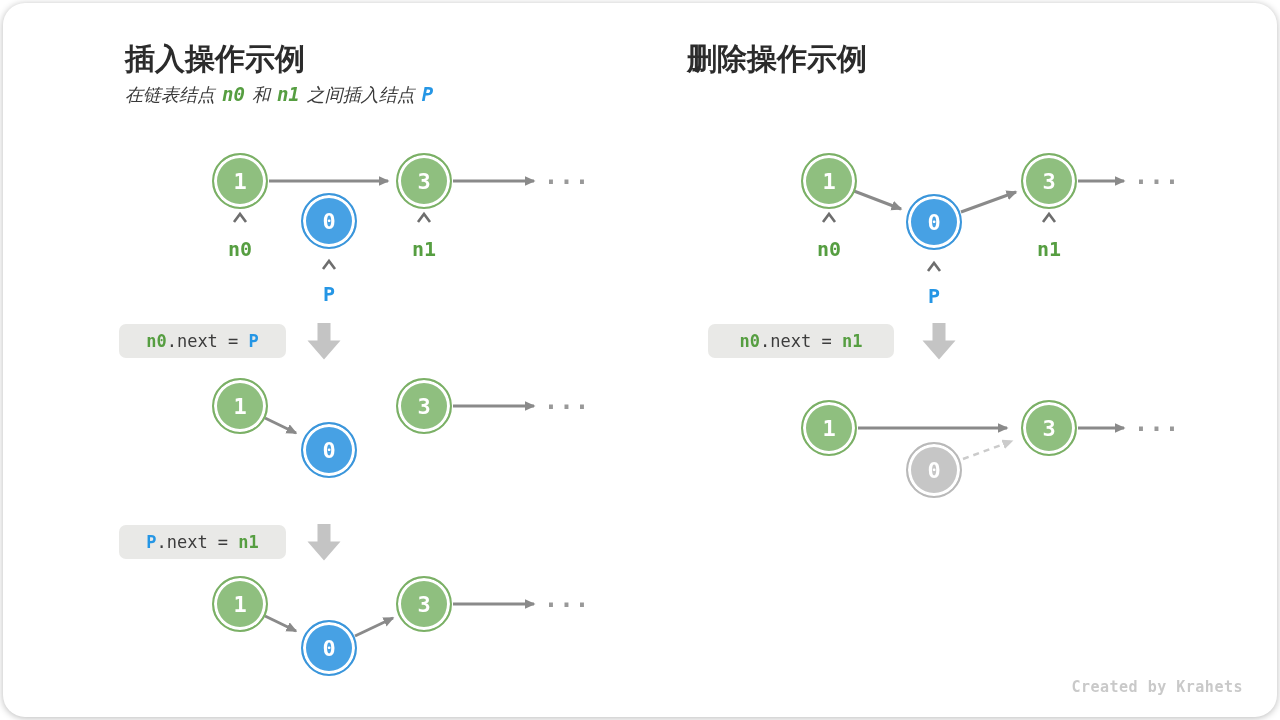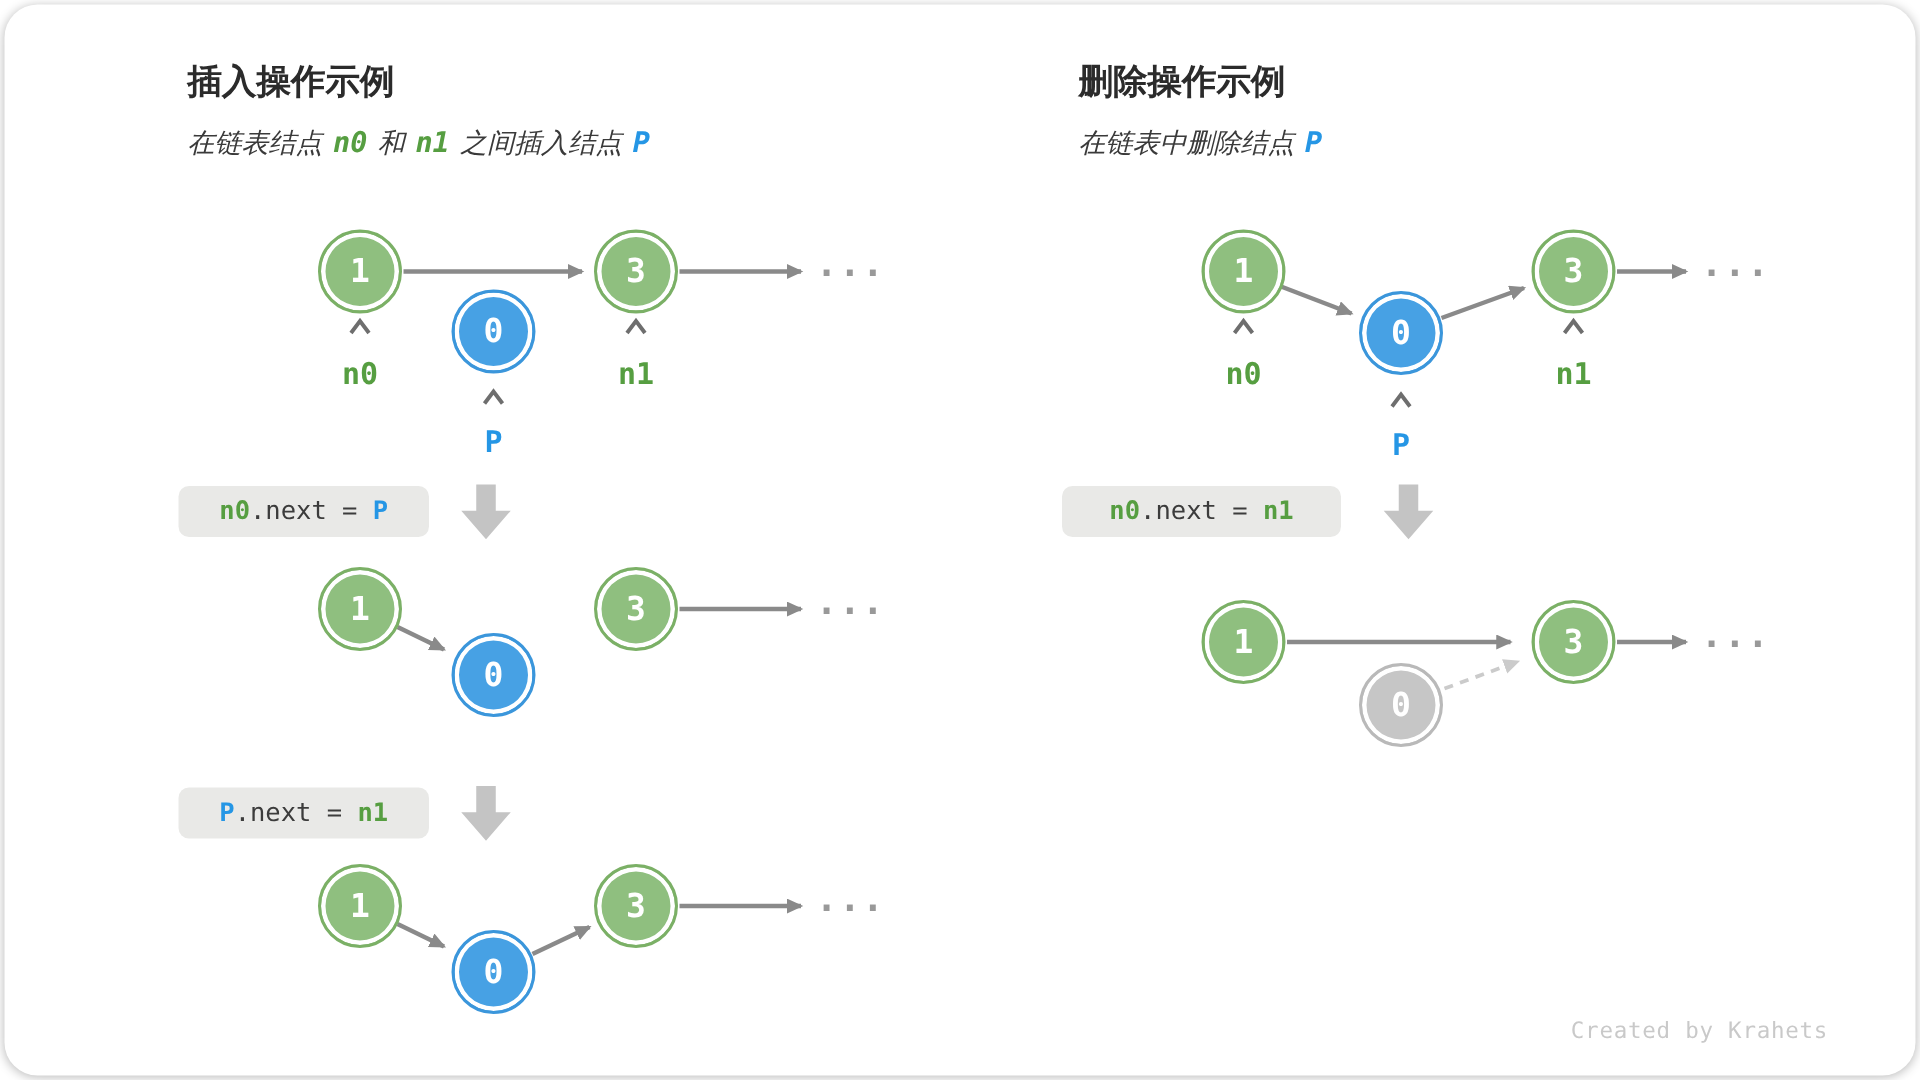--- a/index.html
+++ b/index.html
@@ -35,43 +35,43 @@
     display:flex; align-items:center; justify-content:center;
     font-family:"DejaVu Sans Mono",monospace; font-size:17px;
     color:var(--text-dark,#3C3C3C); white-space:pre;
   }
   .code-box .tok-green{color:var(--label-green,#569E41);font-weight:bold;}
   .code-box .tok-blue {color:var(--label-blue,#2596E5); font-weight:bold;}
 
   
   .panel-title{
     position:absolute; font-family:"Liberation Sans","DejaVu Sans",sans-serif;
-    font-weight:700; font-size:23px; color:#2b2b2b; white-space:pre;
+    font-weight:700; font-size:30px; color:#2b2b2b; white-space:pre;
   }
   .panel-subtitle{
     position:absolute; font-family:"Liberation Sans","DejaVu Sans",sans-serif;
     font-size:18px; color:#3a3a3a; white-space:pre;font-style:italic;
   }
   .panel-subtitle .tok-green,.panel-subtitle .tok-blue{
     font-family:"DejaVu Sans Mono",monospace; font-weight:bold; font-size:19px; padding:0 2px;
   }
   .panel-subtitle .tok-green{color:var(--label-green,#569E41);}
   .panel-subtitle .tok-blue{color:var(--label-blue,#2596E5);}
 
   
   .dots{
     position:absolute; width:60px; text-align:center;
     font-family:"DejaVu Sans Mono",monospace; font-weight:bold; font-size:24px;
     color:#999; letter-spacing:1px; line-height:28px; height:28px;
   }
 
   .footer{
-    position:absolute; left:1020px; top:675px; width:220px; text-align:center;
+    position:absolute; left:1020px; top:675px; width:220px; text-align:right;
     font-family:"DejaVu Sans Mono",monospace; font-size:15px;
-    color:var(--footer-text,#C9C9C9); letter-spacing:.5px; white-space:pre;
+    color:var(--footer-text,#C9C9C9); letter-spacing:.5px; white-space:pre;font-weight:bold;
   }
 </style>
 </head>
 <body>
 
 <div class="card">
 
   <svg class="overlay" viewBox="0 0 1274 714">
     <defs>
       <marker id="ah" markerUnits="userSpaceOnUse" markerWidth="13" markerHeight="11" refX="9.5" refY="5" orient="auto">
@@ -148,22 +148,21 @@
       <span>1</span>
     </div>
   <div class="node blue" style="left:298px;top:617px">
       <span>0</span>
     </div>
   <div class="node green" style="left:393px;top:573px">
       <span>3</span>
     </div>
   <div class="dots" style="left:534px;top:582px">...</div>
 
-  <div class="panel-title" style="left:716px;top:36px">删除操作示例</div>
-  <div class="panel-subtitle" style="left:716px;top:80px"><span class="tok tok-plain">在链表中删除结点 </span><span class="tok tok-blue">P</span></div>
+  <div class="panel-title" style="left:684px;top:36px">删除操作示例</div>
 
   <div class="node green" style="left:798px;top:150px">
       <span>1</span>
     </div>
   <div class="node blue" style="left:903px;top:191px">
       <span>0</span>
     </div>
   <div class="node green" style="left:1018px;top:150px">
       <span>3</span>
     </div>

